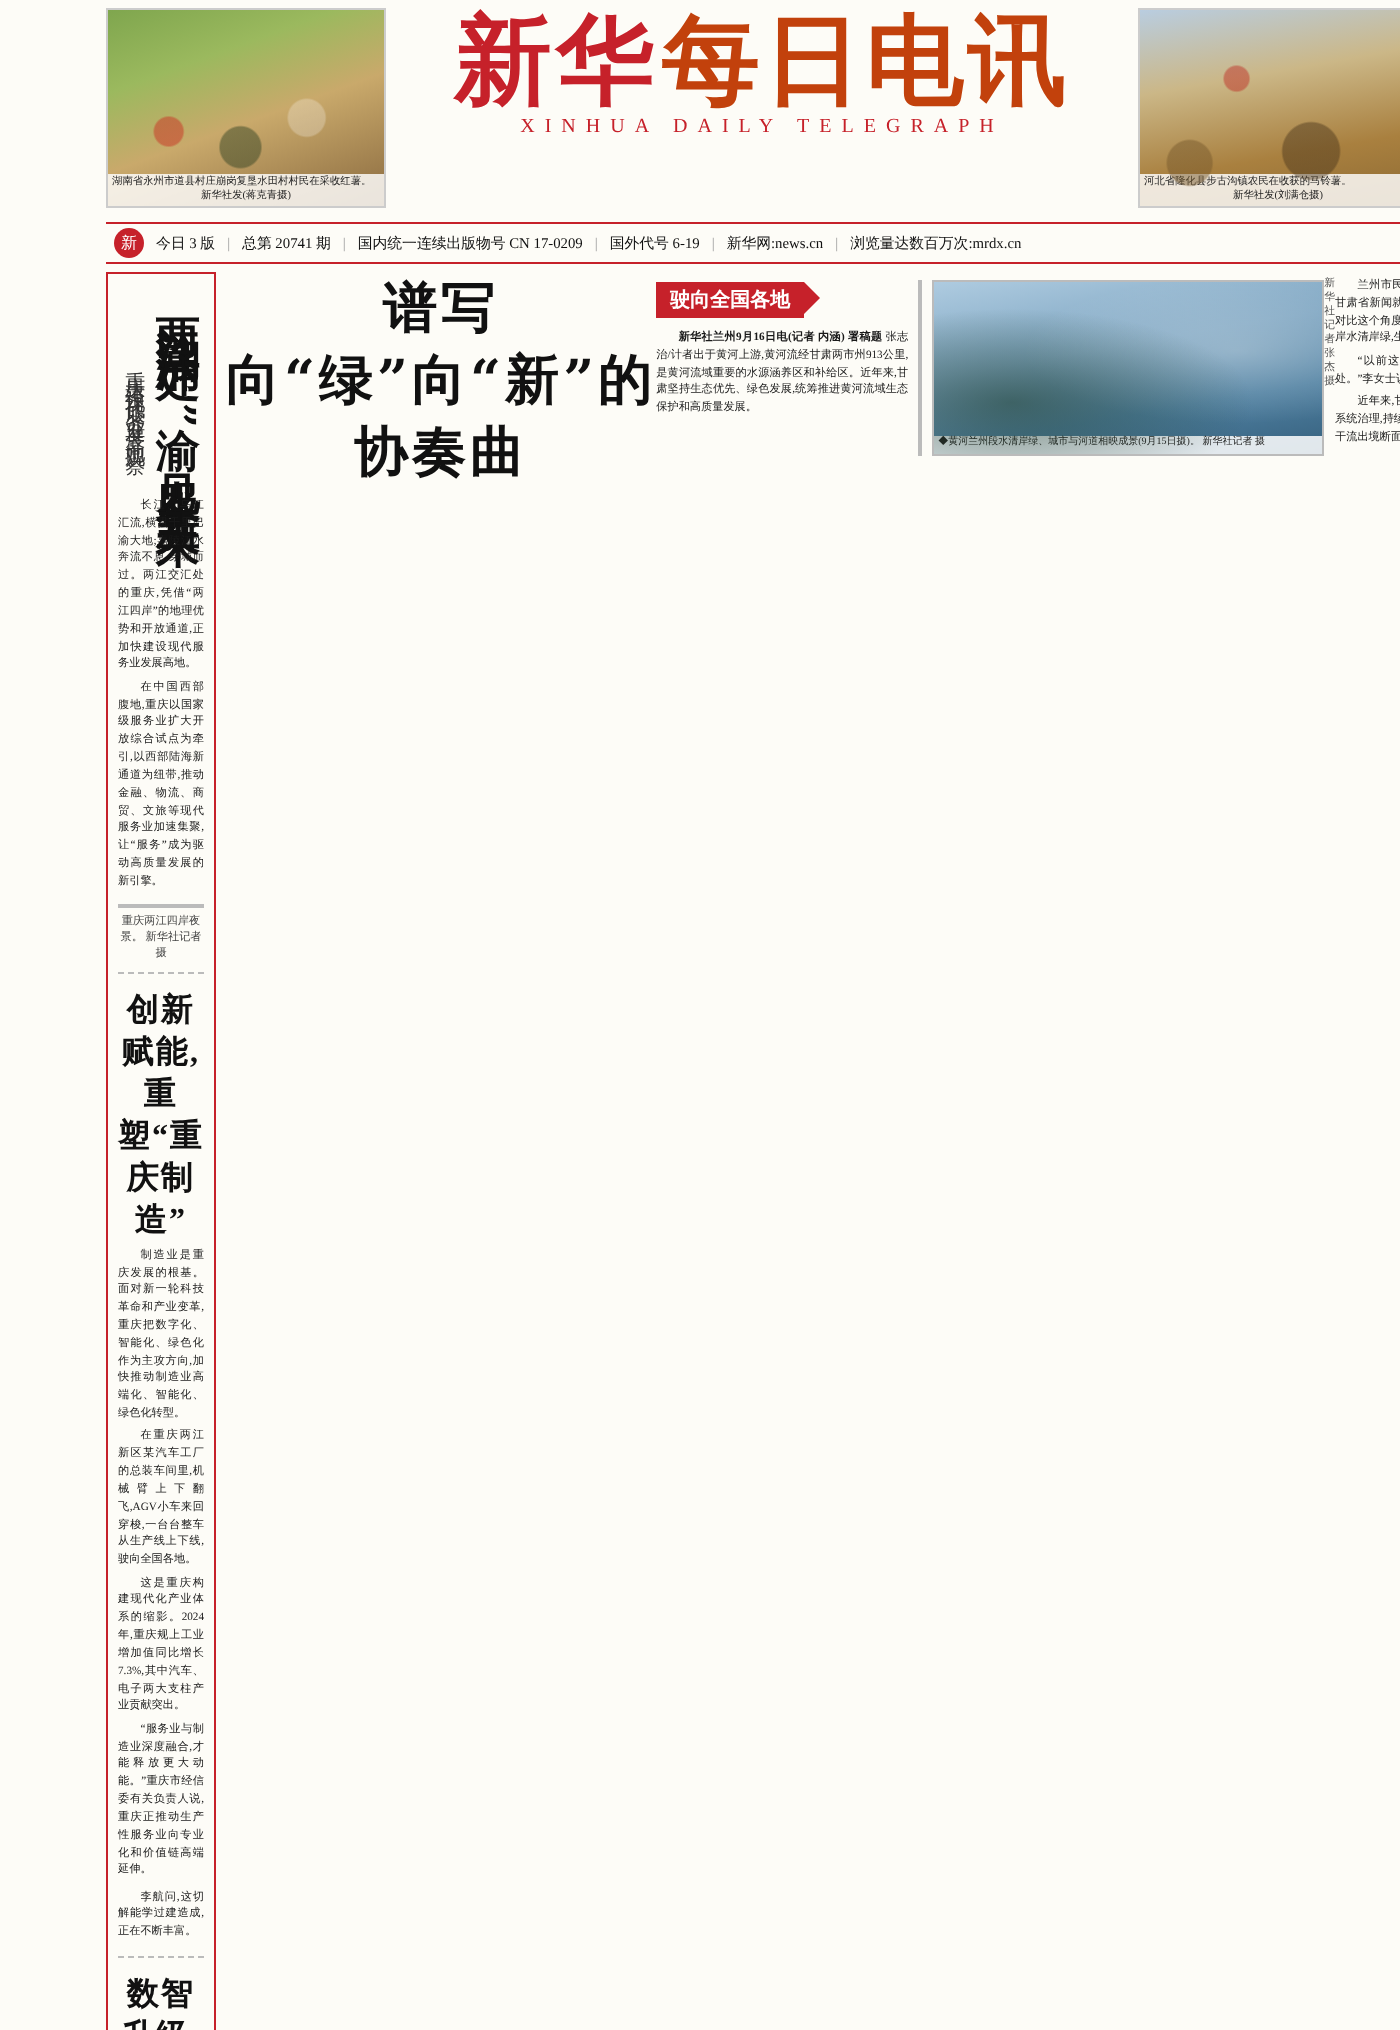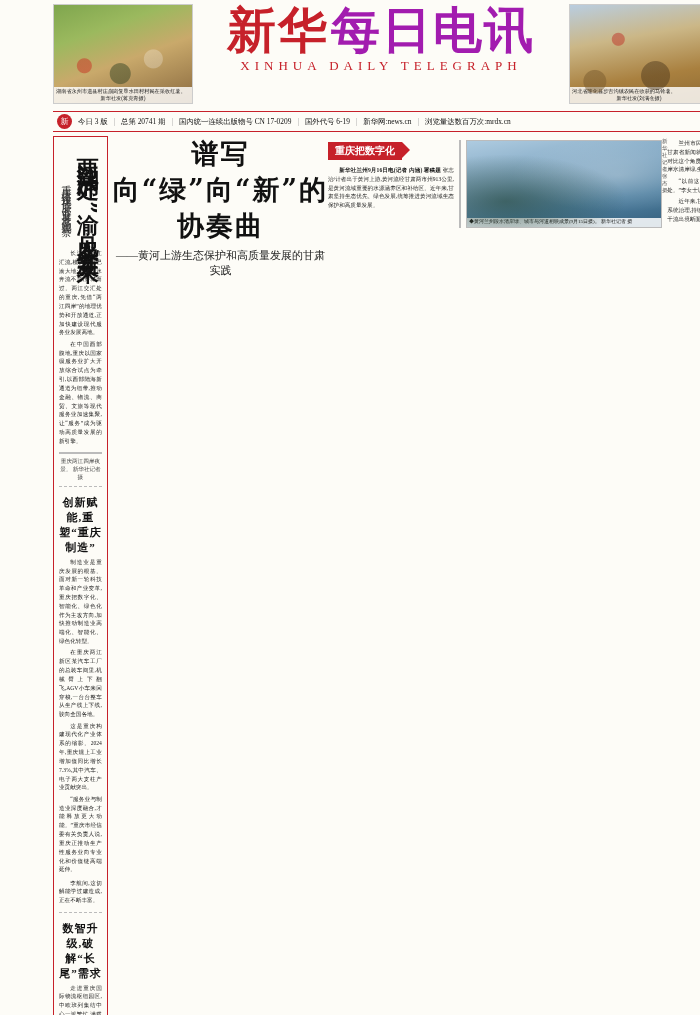--- a/index.html
+++ b/index.html
@@ -29,24 +29,24 @@
   }
   .ph-right::after {
     background:
       radial-gradient(circle at 35% 35%, rgba(190,50,40,.5) 0 6px, transparent 7px),
       radial-gradient(circle at 62% 72%, rgba(70,50,25,.45) 0 14px, transparent 15px),
       radial-gradient(circle at 18% 78%, rgba(120,90,45,.5) 0 11px, transparent 12px);
   }
   .mh-center { flex:1; text-align:center; padding-top:2px; }
   .mh-title { font-family:"DejaVu Serif", serif; font-weight:bold; font-size:49px; line-height:1;
               letter-spacing:2px; color:#c6212a; display:flex; justify-content:center; align-items:center; gap:2px; }
-  .mh-title .blk { color:#a21caf; }
+  .mh-title .blk { color:#c2410c; }
   .mh-sub { margin-top:4px; font-size:10.5px; letter-spacing:1px; color:#fff; background:#c6212a;
             display:inline-block; padding:1px 8px; }
-  .mh-latin { font-size:13px; letter-spacing:5px; color:#c6212a; margin-top:3px; }
+  .mh-latin { font-size:10px; letter-spacing:5px; color:#c6212a; margin-top:3px; }
   .mh-line2 { margin-top:4px; font-size:9.5px; display:flex; justify-content:center; gap:9px; align-items:center; }
   .mh-line2 b { font-size:12px; }
 
   
   .infobar { display:flex; align-items:center; gap:6px; border-top:1.6px solid #c6212a;
              border-bottom:1px solid #c6212a; margin-top:3px; padding:2px 4px; font-size:7.4px; }
   .logo-badge { width:15px; height:15px; border-radius:50%; background:#c6212a; color:#fff;
                 display:flex; align-items:center; justify-content:center; font-size:8px; }
   .infobar .sep { color:#999; }
 
@@ -59,21 +59,21 @@
   .vhead { display:flex; flex-direction:row-reverse; justify-content:flex-start; gap:2px; height:268px; }
   .vtitle { writing-mode:vertical-rl; font-size:22px; font-weight:bold; letter-spacing:5px;
             line-height:1.22; color:#111; font-family:"DejaVu Serif", serif; }
   .vsub { writing-mode:vertical-rl; font-size:10px; letter-spacing:3px; color:#333; margin-top:36px; }
   .lead-img { width:100%; height:64px; margin:4px 0; background:linear-gradient(180deg,#6d8fae 0%, #47617c 45%, #2d4256 100%);
               position:relative; overflow:hidden; border:1px solid #bbb;}
   .lead-img::after { content:""; position:absolute; inset:0;
      background: linear-gradient(90deg, rgba(255,255,255,.18) 0 6px, transparent 7px 18px) repeat-x,
                  radial-gradient(ellipse at 30% 85%, rgba(20,30,45,.7), transparent 60%); }
   .lcap { font-size:5.6px; color:#444; line-height:1.4; }
-  .subhd { font-size:11px; font-weight:bold; text-align:center; letter-spacing:1px; margin:4px 0 3px; }
+  .subhd { font-size:16px; font-weight:bold; text-align:center; letter-spacing:1px; margin:4px 0 3px; }
   .txt { font-size:5.6px; line-height:1.58; text-align:justify; color:#1a1a1a; }
   .txt p { margin:0 0 2.5px; text-indent:2em; }
   .cols2 { column-count:2; column-gap:6px; }
   .rule { border-top:1px solid #999; margin:4px 0; }
   .dotrule { border-top:1px dashed #bbb; margin:4px 0; }
 
   
   .mainhead { text-align:center; }
   .mh1 { font-size:27px; font-weight:bold; letter-spacing:2px; font-family:"DejaVu Serif", serif; }
   .mh2 { font-size:11px; margin-top:4px; color:#222; }
@@ -201,26 +201,25 @@
         <p>与此同时,重庆加快建设金融科技创新高地,持续推动数字人民币试点扩面,助力实体经济降本增效。</p>
         <p>从“制造重镇”到“服务高地”,重庆正以开放之姿,迎接现代服务业发展的新未来。</p>
         <p class="center">(下转3版)</p>
       </div>
     </div>
 
     <div class="col-main">
 
       <div class="mainhead">
         <div class="mh1">谱写向“绿”向“新”的协奏曲</div>
-        <div class="mh2">——黄河上游生态保护和高质量发展的甘肃实践</div>
       </div>
 
       <div style="display:flex; gap:5px; margin-top:4px;">
         <div style="width:126px">
-          <div class="flaghead">重庆把数字化</div>
+          <div class="flaghead">驶向全国各地</div>
           <div class="txt" style="margin-top:6px">
             <p>
               <b>新华社兰州9月16日电(记者 内涵)</b>
               <b>署稿题</b>
               <span>张志治/计者出于黄河上游,黄河流经甘肃两市州913公里,是黄河流域重要的水源涵养区和补给区。近年来,甘肃坚持生态优先、绿色发展,统筹推进黄河流域生态保护和高质量发展。</span>
             </p>
           </div>
         </div>
         <div class="photo p-canyon" style="flex:1; height:88px">
           <div class="pcap">◆甘肃省临夏回族自治州永靖县黄河岸边的刘家峡库区(9月15日摄)。 新华社记者 摄</div>

